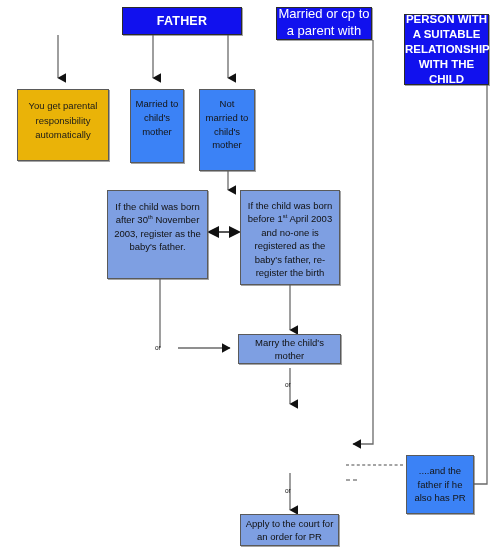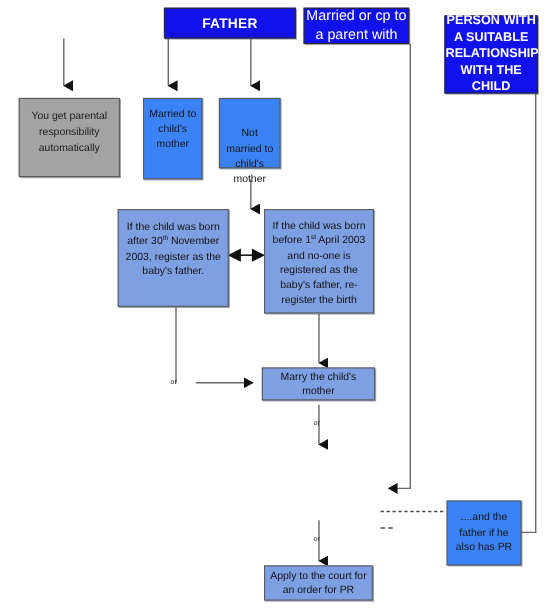--- a/index.html
+++ b/index.html
@@ -31,21 +31,21 @@
   .hdr{
     background:#1111ee;
     color:#ffffff;
     font-weight:bold;
     border:1px solid #2b2b2b;
   }
   .hdr.t1{font-size:12.5px;letter-spacing:.2px;}
   .hdr.t2{font-size:11.5px;line-height:1.32;}
 
   
-  .white{background:#a3a3a3;color:#1a1a1a;font-size:9.5px;line-height:1.55;text-align:center;}
+  .white{background:#eab308;color:#1a1a1a;font-size:9.5px;line-height:1.55;text-align:center;}
 
   
   .lblue{background:#3b82f6;color:#141414;font-size:9.5px;line-height:1.45;}
 
   
   .mblue{background:#7e9fe2;color:#111111;font-size:9.5px;line-height:1.42;}
 
   .sub{font-size:13px;font-weight:normal;line-height:1.35;display:block;margin-top:2px;}
   sup{font-size:.62em;vertical-align:super;line-height:0;}
 
@@ -110,42 +110,42 @@
     <polygon points="207,232 219,226 219,238" fill="#111111"></polygon>
     <polygon points="241,232 229,226 229,238" fill="#111111"></polygon>
 
     <g stroke="#4a4a4a" stroke-width="1.2" fill="none">
       <line x1="346" y1="465" x2="404" y2="465" stroke-dasharray="3,2.4"></line>
       <line x1="346" y1="480" x2="360" y2="480" stroke-dasharray="4,3"></line>
     </g>
   </svg>
 
 
-  <div class="node hdr t1" style="left:149px;top:7px;width:120px;height:28px;text-align:center;">
+  <div class="node hdr t1" style="left:122px;top:7px;width:120px;height:28px;text-align:center;">
     <span class="txt">FATHER</span>
   </div>
 
   <div class="node hdr" style="left:276px;top:7px;width:96px;height:33px;flex-direction:column;justify-content:center;">
     <span class="txt" style="font-size:11px;font-weight:bold;">STEP-PARENT:</span>
     <span class="sub">Married or cp to a parent with PR.</span>
   </div>
 
   <div class="node hdr t2" style="left:404px;top:14px;width:85px;height:71px;">
     <span class="txt">PERSON WITH A SUITABLE RELATIONSHIP WITH THE CHILD</span>
   </div>
 
   <div class="node white" style="left:17px;top:89px;width:92px;height:72px;align-items:flex-start;padding-top:9px;">
     <span class="txt">You get parental responsibility automatically</span>
   </div>
 
   <div class="node lblue" style="left:130px;top:89px;width:54px;height:74px;align-items:flex-start;padding-top:7px;">
     <span class="txt">Married to child's mother</span>
   </div>
 
-  <div class="node lblue" style="left:199px;top:89px;width:56px;height:64px;align-items:flex-start;padding-top:25px;">
+  <div class="node lblue" style="left:199px;top:89px;width:56px;height:82px;align-items:flex-start;padding-top:7px;">
     <span class="txt">Not married to child's mother</span>
   </div>
 
   <div class="node mblue" style="left:107px;top:190px;width:101px;height:89px;align-items:flex-start;padding-top:9px;">
     <span class="txt">
       <span>If the child was born after 30</span><sup>th</sup><span> November 2003, register as the baby's father.</span>
     </span>
   </div>
 
   <div class="node mblue" style="left:240px;top:190px;width:100px;height:95px;align-items:flex-start;padding-top:8px;">

